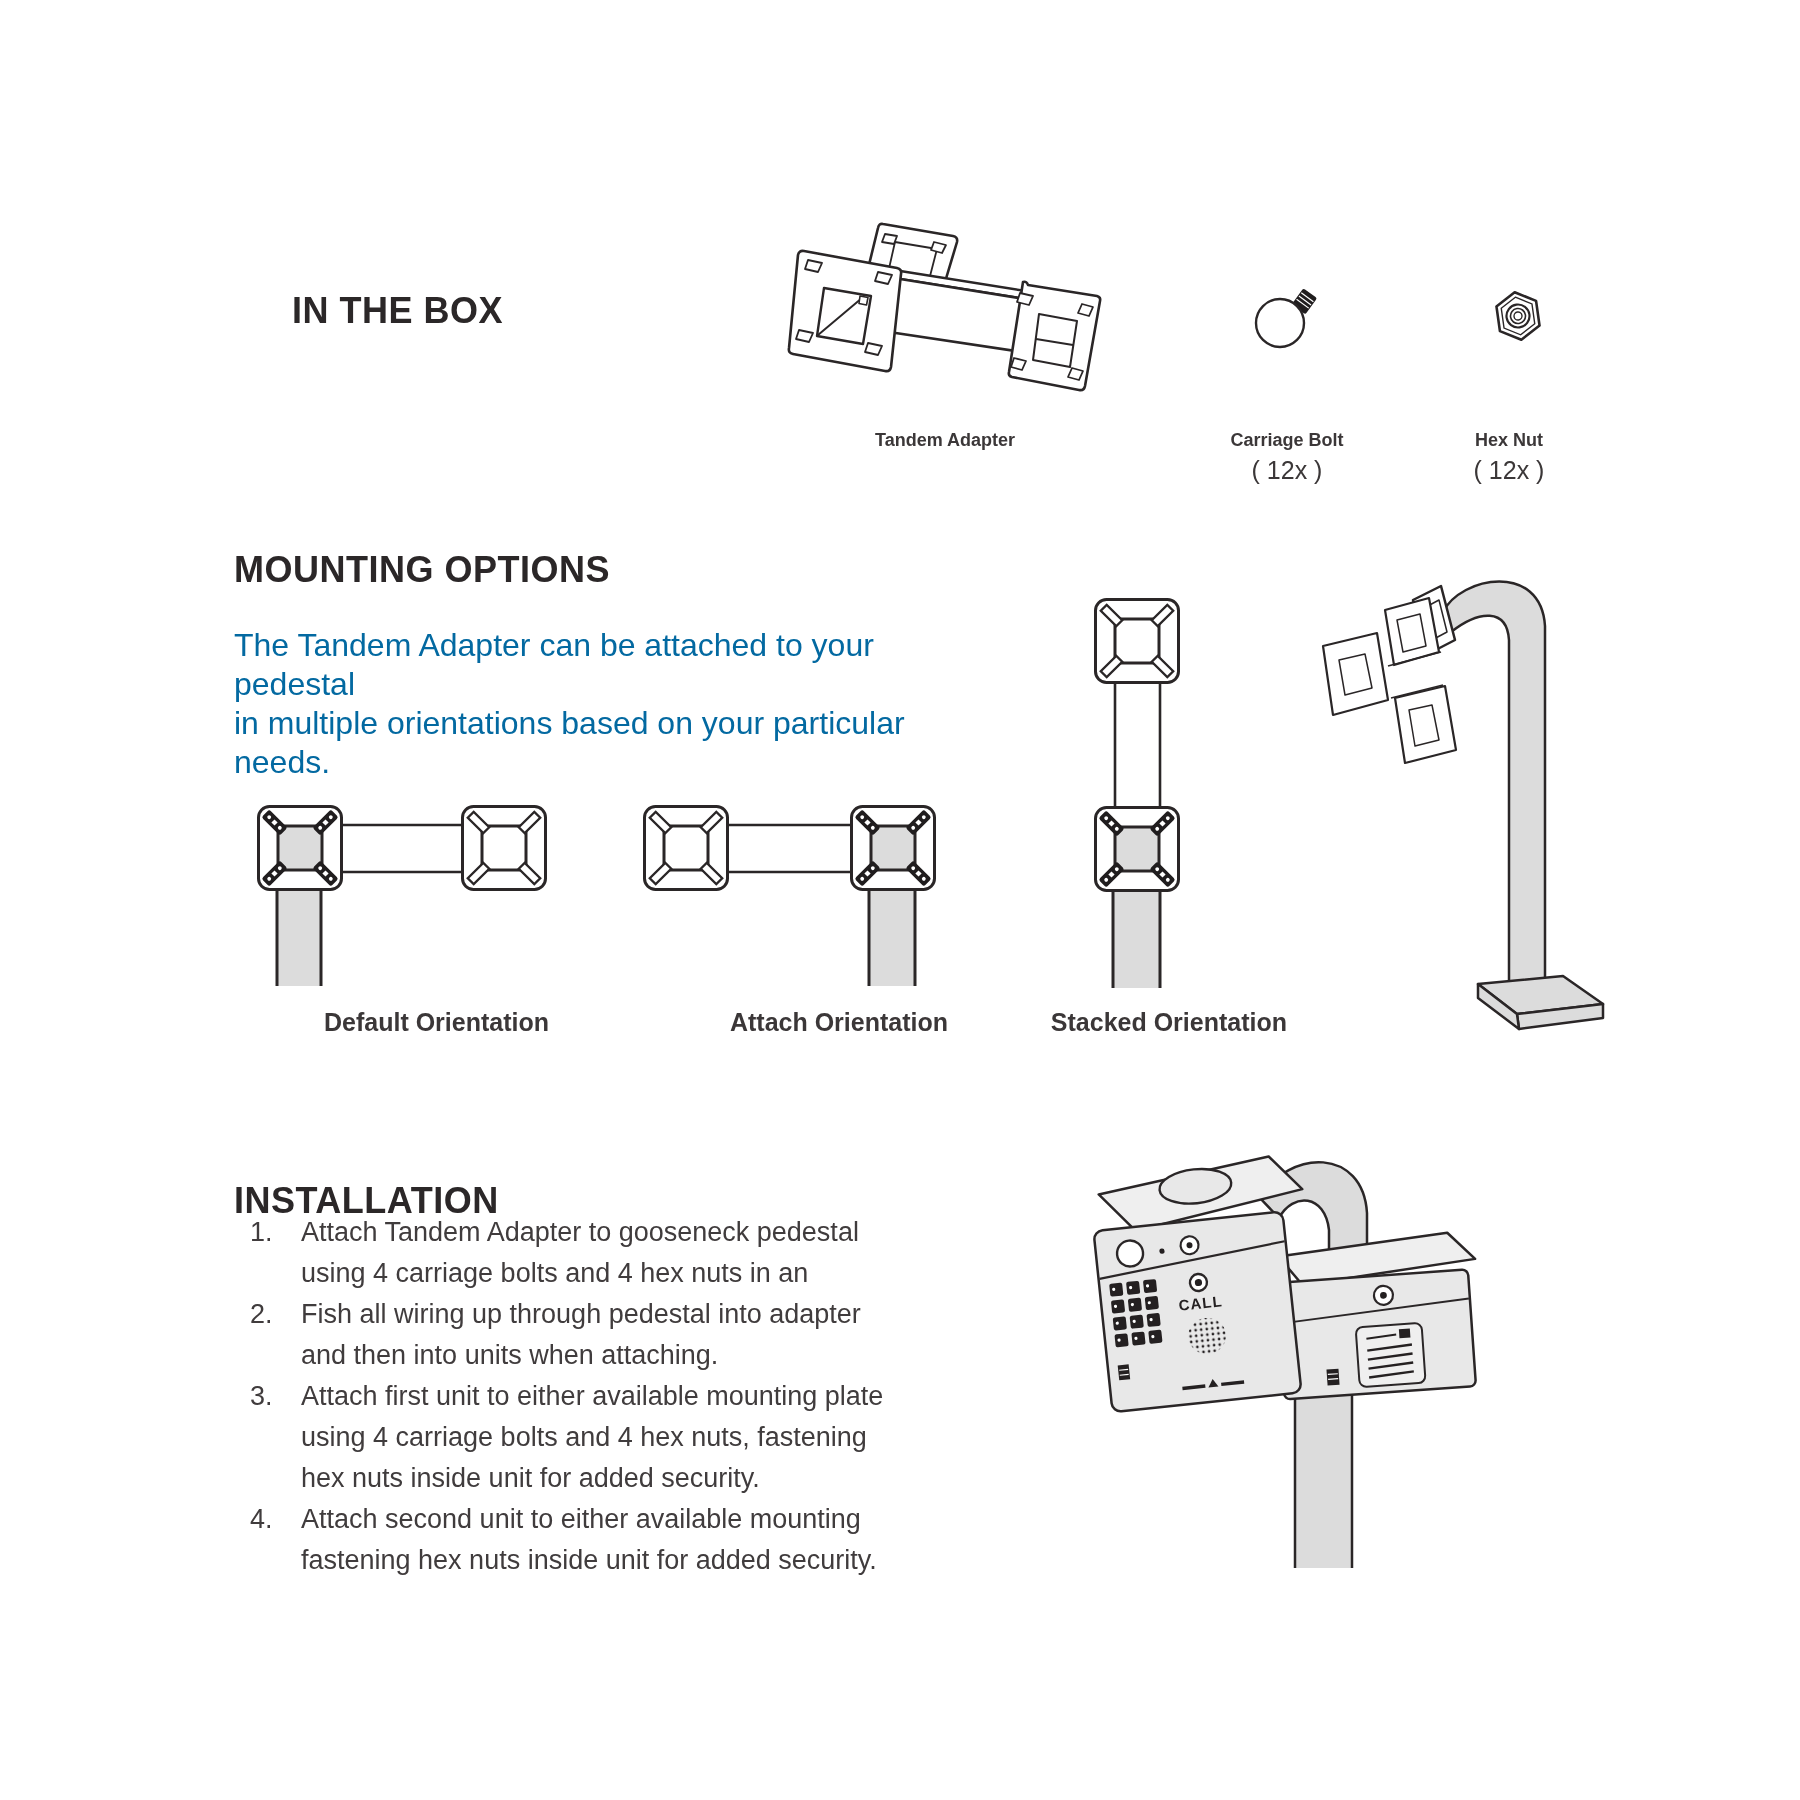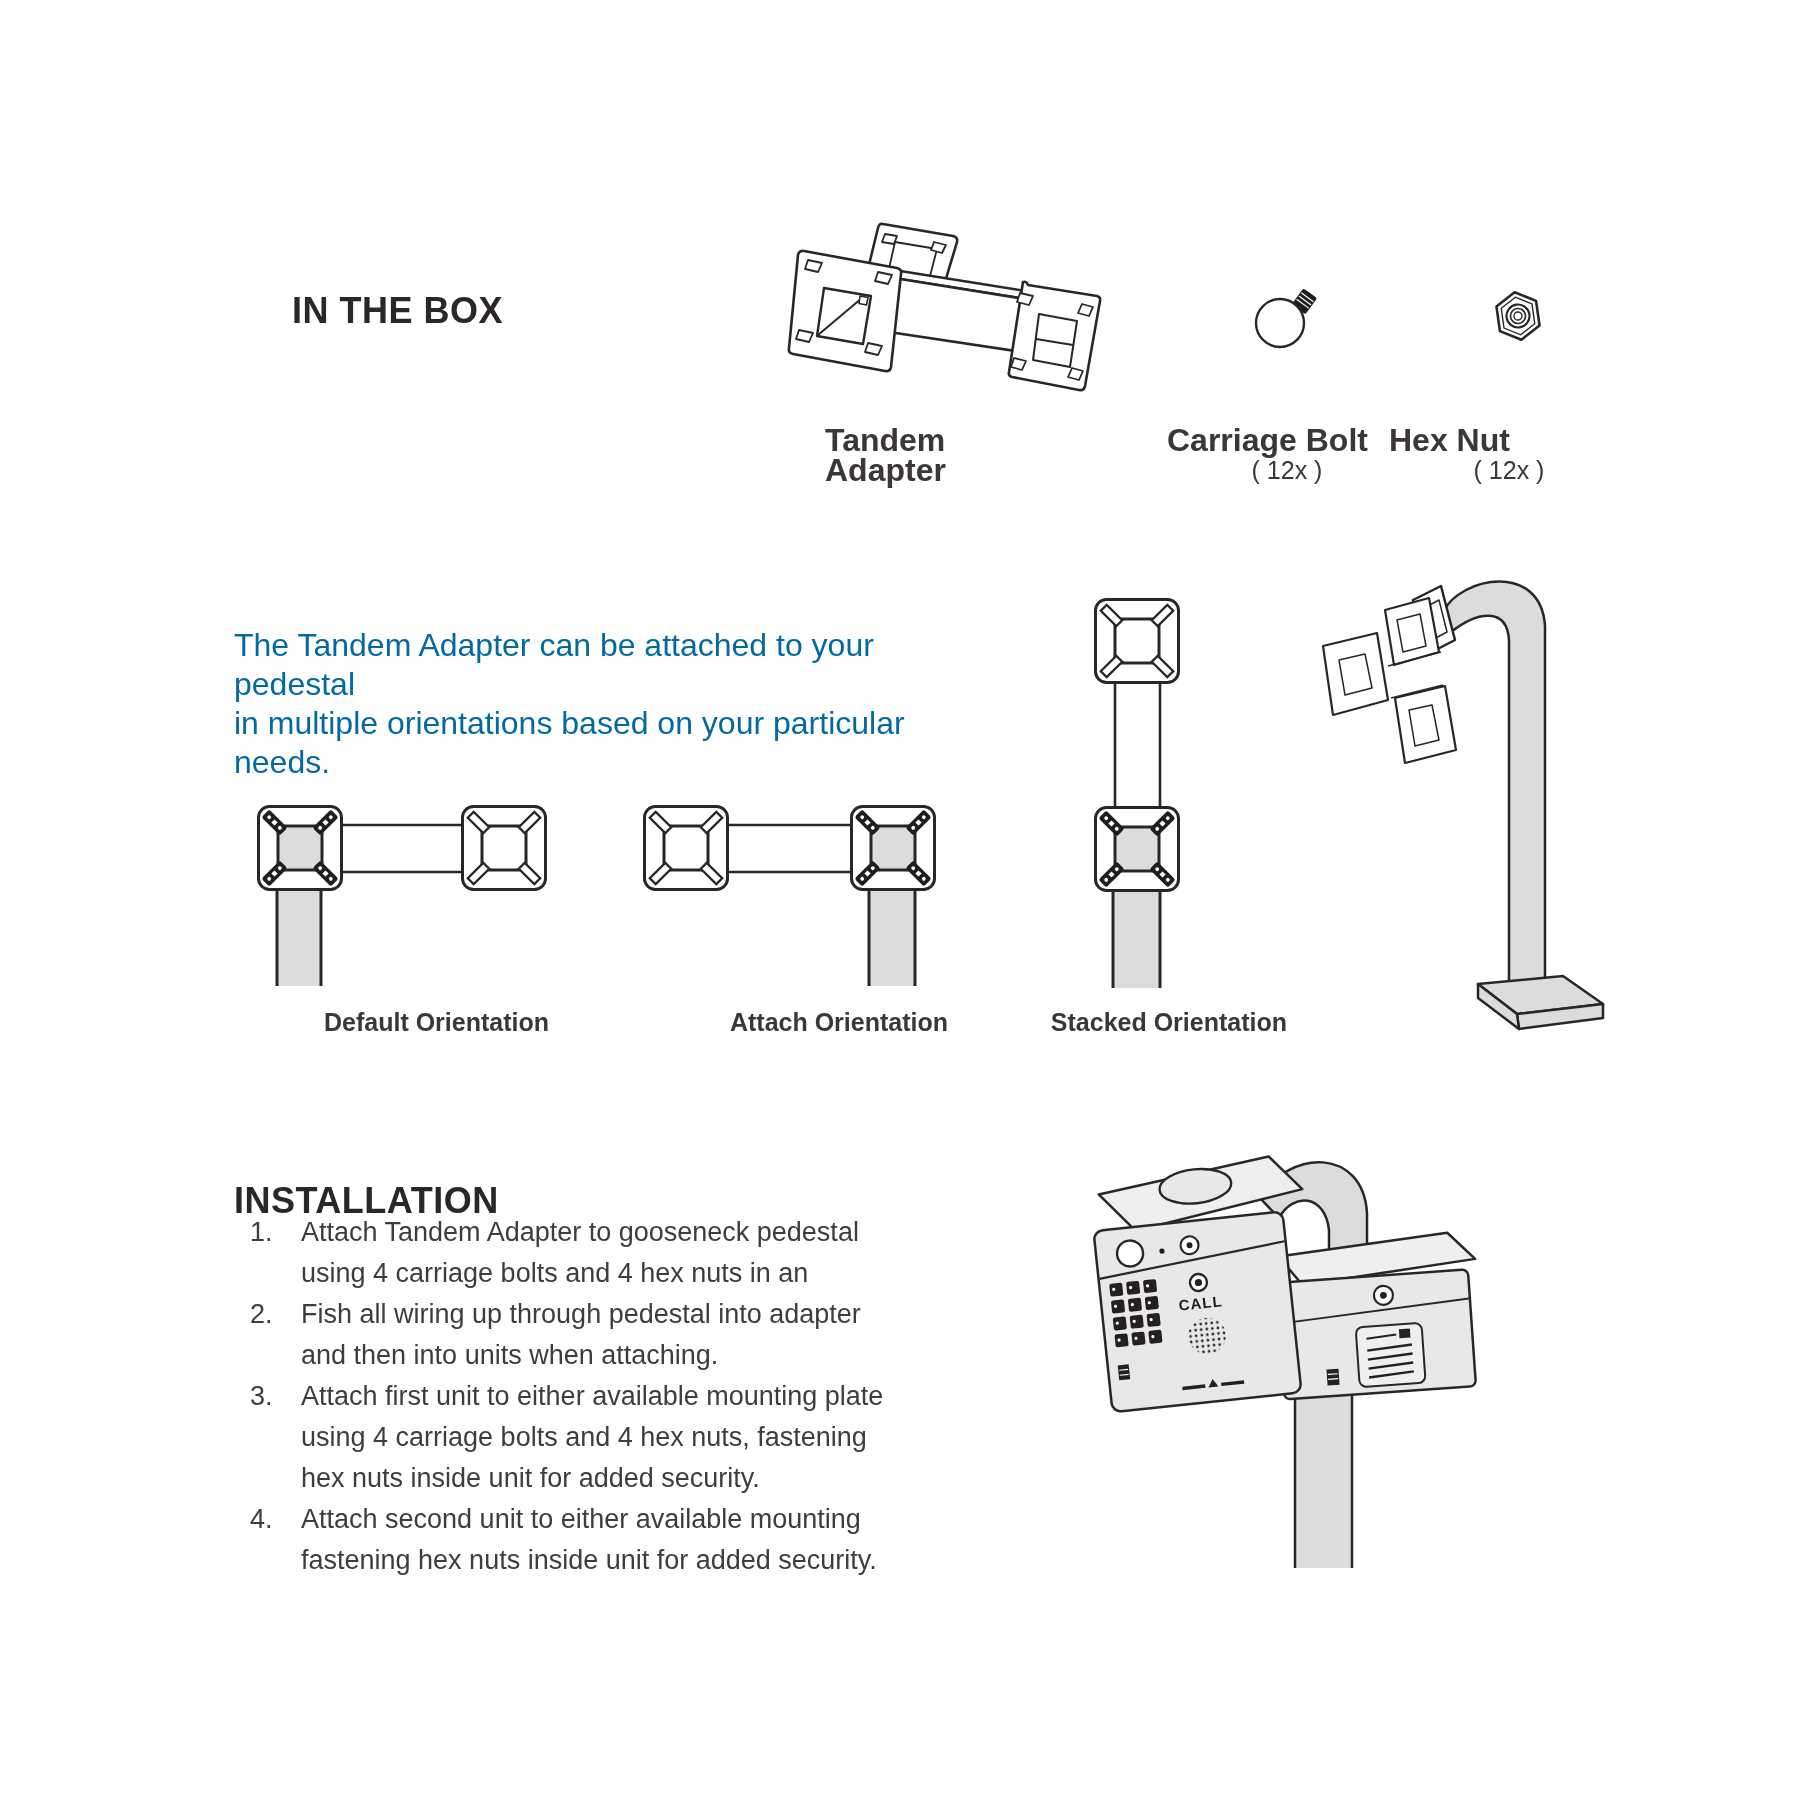--- a/index.html
+++ b/index.html
@@ -5,21 +5,21 @@
   html,body{margin:0;padding:0;background:#ffffff;}
   #page{
     position:relative;width:1676px;height:1800px;background:#ffffff;overflow:hidden;
     font-family:"Liberation Sans", sans-serif;color:#403c3d;
   }
   .abs{position:absolute;}
   .h1{
     font-size:36px;font-weight:700;color:#2b2728;letter-spacing:.5px;white-space:nowrap;
   }
   .body-text{font-size:32px;line-height:39px;color:#0369a1;}
-  .item-label{font-size:32px;font-weight:600;color:#3b3738;line-height:30px;}
+  .item-label{font-size:18px;font-weight:600;color:#3b3738;text-align:center;line-height:30px;}
   .item-count{font-size:25px;font-weight:400;color:#3b3738;text-align:center;line-height:30px;}
   .diagram-label{font-size:25px;font-weight:600;color:#3b3738;text-align:right;white-space:nowrap;}
   .steps{font-size:27px;line-height:41px;color:#403c3d;}
   .step{display:flex;}
   .step-num{width:51px;flex:0 0 51px;}
   .step-lines{width:600px;}
   svg{display:block;}
   .ill line, .ill path, .ill rect, .ill circle, .ill ellipse, .ill polygon{vector-effect:non-scaling-stroke;}
 </style>
 </head>
@@ -144,20 +144,23 @@
   </div>
   <div class="abs" style="left:1167px;top:425px;width:240px;">
     <div class="item-label">Carriage Bolt</div>
     <div class="item-count">( 12x )</div>
   </div>
   <div class="abs" style="left:1389px;top:425px;width:240px;">
     <div class="item-label">Hex Nut</div>
     <div class="item-count">( 12x )</div>
   </div>
 
+  <div class="abs" style="left:234px;top:549px;">
+    <div class="h1">MOUNTING OPTIONS</div>
+  </div>
   <div class="abs body-text" style="left:234px;top:626px;width:700px;">
     <div>The Tandem Adapter can be attached to your pedestal</div>
     <div>in multiple orientations based on your particular needs.</div>
   </div>
 
   <svg class="abs ill" style="left:255px;top:803px;" width="294" height="183" viewBox="0 0 294 183">
     <rect x="22" y="88" width="44" height="95" fill="#dcdcdc"></rect>
     <line x1="22" y1="87" x2="22" y2="183" stroke="#2a2627" stroke-width="3"></line>
     <line x1="66" y1="87" x2="66" y2="183" stroke="#2a2627" stroke-width="3"></line>
     <line x1="87" y1="22" x2="207" y2="22" stroke="#2a2627" stroke-width="2.6"></line>

